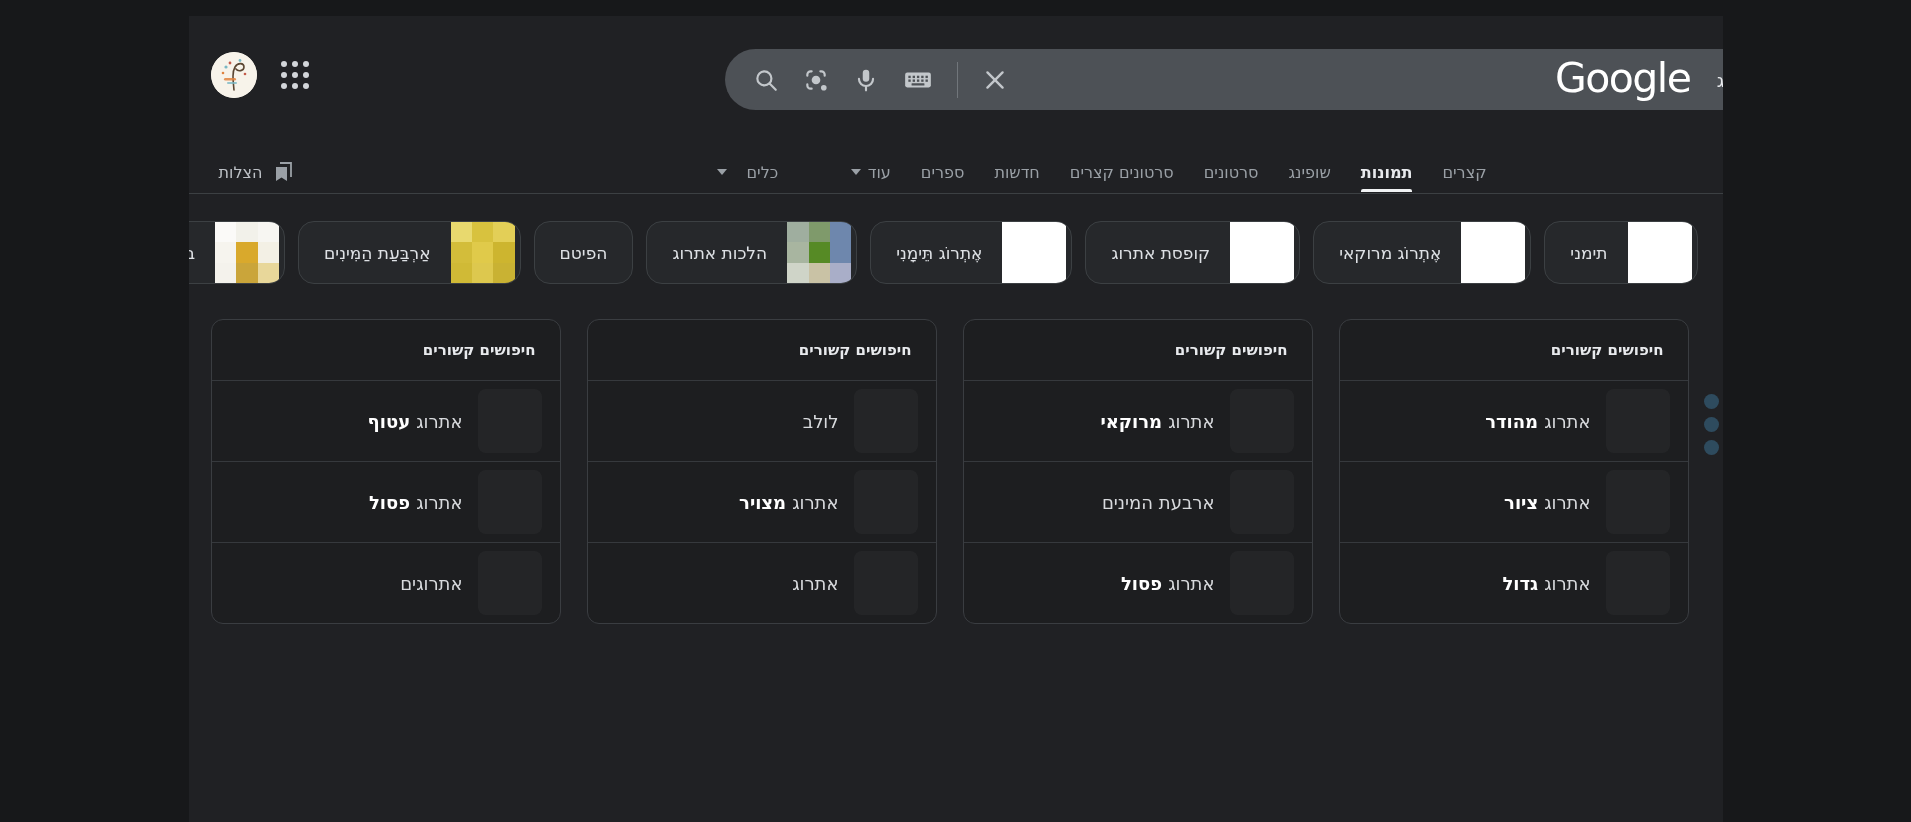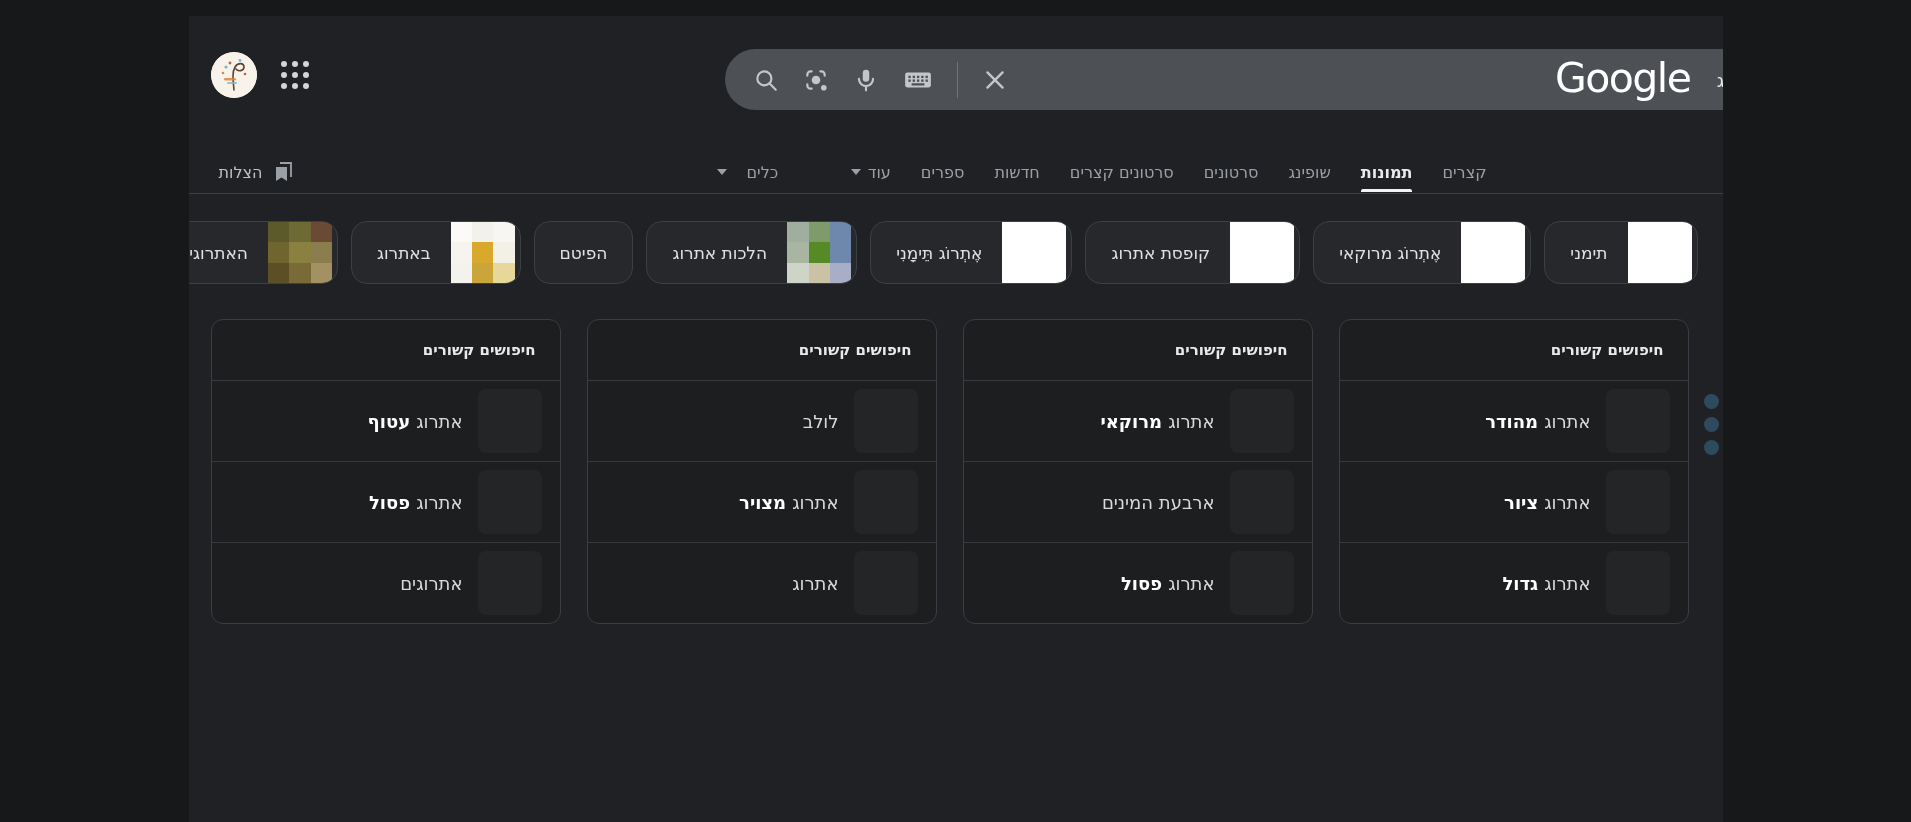--- a/index.html
+++ b/index.html
@@ -276,20 +276,34 @@
           <div style="background: rgb(207, 212, 200);"></div>
         </span>
       <span class="chip-label">הלכות אתרוג</span>
     </button>
     <button class="chip">
 
       <span class="chip-label">הפיטם</span>
     </button>
     <button class="chip">
       <span class="chip-thumb" style="display: grid; grid-template-columns: repeat(3, 1fr);">
+          <div style="background: rgb(227, 207, 87);"></div>
+          <div style="background: rgb(216, 194, 62);"></div>
+          <div style="background: rgb(232, 217, 110);"></div>
+          <div style="background: rgb(205, 181, 47);"></div>
+          <div style="background: rgb(224, 202, 74);"></div>
+          <div style="background: rgb(211, 189, 58);"></div>
+          <div style="background: rgb(201, 178, 51);"></div>
+          <div style="background: rgb(221, 200, 78);"></div>
+          <div style="background: rgb(208, 186, 54);"></div>
+        </span>
+      <span class="chip-label">אַרְבַּעַת הַמִּינִים</span>
+    </button>
+    <button class="chip">
+      <span class="chip-thumb" style="display: grid; grid-template-columns: repeat(3, 1fr);">
           <div style="background: rgb(247, 246, 242);"></div>
           <div style="background: rgb(242, 241, 234);"></div>
           <div style="background: rgb(251, 250, 248);"></div>
           <div style="background: rgb(243, 240, 229);"></div>
           <div style="background: rgb(217, 169, 44);"></div>
           <div style="background: rgb(246, 244, 238);"></div>
           <div style="background: rgb(232, 215, 154);"></div>
           <div style="background: rgb(202, 165, 58);"></div>
           <div style="background: rgb(244, 242, 236);"></div>
         </span>

